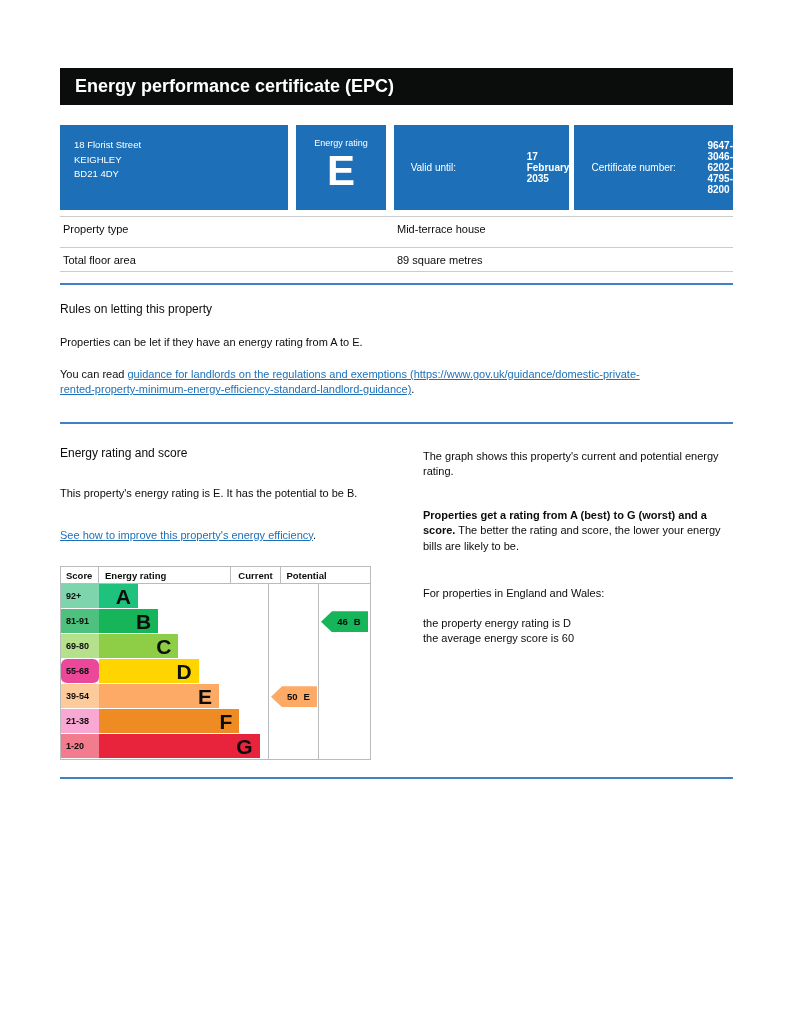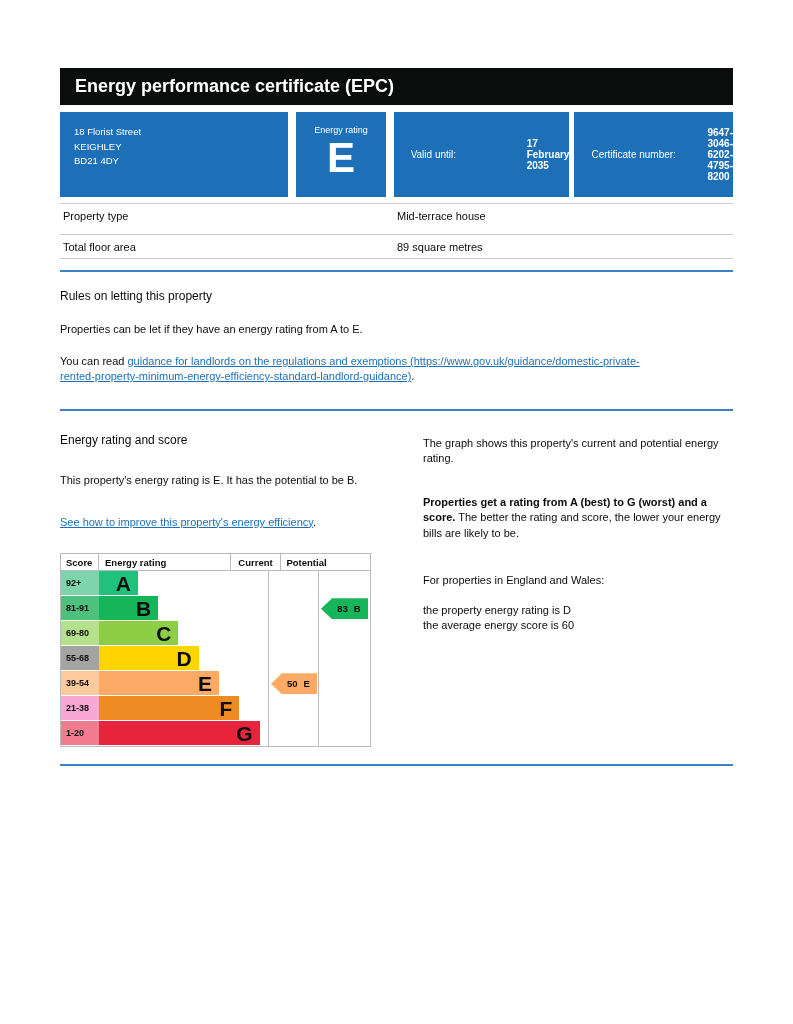--- a/index.html
+++ b/index.html
@@ -7,21 +7,21 @@
        font-family:"Liberation Sans","DejaVu Sans",sans-serif;
        color:var(--text-black,#0b0c0c);}
   .content{margin-left:60px;width:673px;padding-top:68px;position:relative;}
 
   
   .banner{background:var(--banner-bg,#0b0c0c);color:var(--banner-text,#fff);
           height:37px;display:flex;align-items:center;padding-left:15px;
           box-sizing:border-box;font-size:18px;font-weight:bold;}
 
   
-  .summary-row{display:flex;gap:8px;margin-top:7px;height:85px;}
+  .summary-row{display:flex;gap:8px;margin-top:20px;height:85px;}
   .blue-box{background:var(--panel-blue,#1d70b8);color:var(--panel-text,#fff);box-sizing:border-box;}
   .address-box{width:244px;padding:13px 10px 0 14px;font-size:9.5px;line-height:1.55;}
   .rating-box{width:96px;text-align:center;padding-top:13px;}
   .rating-box .rating-label{font-size:9px;}
   .rating-box .rating-letter{font-size:42px;font-weight:bold;line-height:1.05;margin-top:1px;}
   .validity-col{flex:1;display:flex;flex-direction:row;gap:5px;}
   .validity-box{flex:1;display:flex;align-items:center;padding-left:17px;font-size:10px;}
   .validity-box .vlabel{width:116px;flex:none;}
   .validity-box .vvalue{font-weight:bold;}
 
@@ -157,39 +157,39 @@
         <div class="band-row">
           <div class="score-cell" style="background: rgb(79, 193, 127);">81-91</div>
           <div class="band-cell">
               <div class="band-bar" style="background: rgb(23, 181, 89); width: 35%;">
                 <span class="band-letter">B</span>
               </div>
             </div>
           <div class="cur-cell"></div>
           <div class="pot-cell">
             <div class="arrow pot" style="background: rgb(23, 181, 89);">
-              <span>83</span>
+              <span>46</span>
                 <span>B</span>
             </div>
           </div>
         </div>
 
         <div class="band-row">
           <div class="score-cell" style="background: rgb(181, 224, 140);">69-80</div>
           <div class="band-cell">
               <div class="band-bar" style="background: rgb(141, 206, 70); width: 47%;">
                 <span class="band-letter">C</span>
               </div>
             </div>
           <div class="cur-cell"></div>
           <div class="pot-cell"></div>
         </div>
 
         <div class="band-row">
-          <div class="score-cell" style="background: #a3a3a3;">55-68</div>
+          <div class="score-cell" style="background: #ec4899; border-radius: 6px;">55-68</div>
           <div class="band-cell">
               <div class="band-bar" style="background: rgb(255, 213, 0); width: 59%;">
                 <span class="band-letter">D</span>
               </div>
             </div>
           <div class="cur-cell"></div>
           <div class="pot-cell"></div>
         </div>
 
         <div class="band-row">

